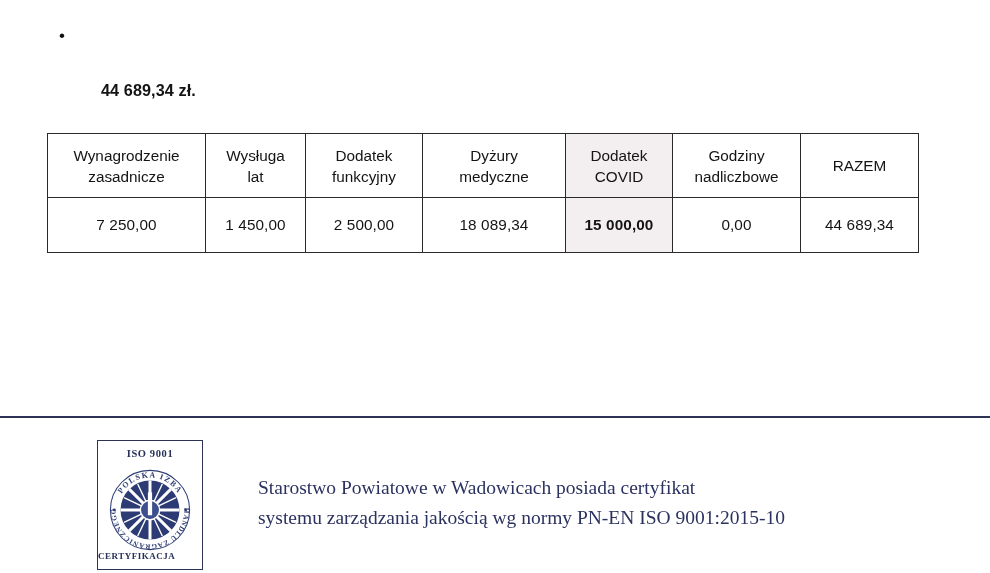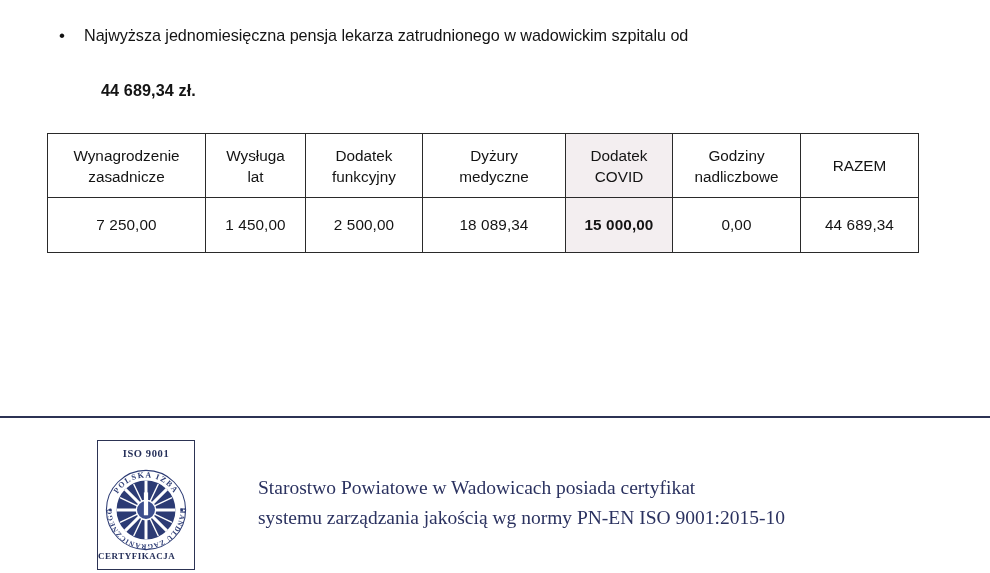--- a/index.html
+++ b/index.html
@@ -96,21 +96,21 @@
     width: 990px;
     height: 2px;
     background: #2c3354;
   }
 
   
   #iso-logo {
     position: absolute;
     left: 97px;
     top: 440px;
-    width: 98px;
+    width: 106px;
     height: 130px;
     border: 1.5px solid #2c3354;
     background: #ffffff;
     box-sizing: border-box;
     overflow: hidden;
   }
   #iso-logo .iso-title {
     position: absolute;
     top: 7px;
     left: 0;
@@ -159,21 +159,20 @@
     white-space: nowrap;
   }
 </style>
 </head>
 <body>
 
 <div id="bullet-block">
   <div class="bullet-row">
     <span class="bullet-marker">•</span>
     <span class="bullet-text">
-      <span>Najwyższa jednomiesięczna pensja lekarza zatrudnionego w wadowickim szpitalu od</span>
       <br>
       <br>
       <span class="amount">44 689,34 zł.</span>
     </span>
   </div>
 </div>
 
 <table id="salary-table">
   <colgroup>
     <col style="width:158px">

